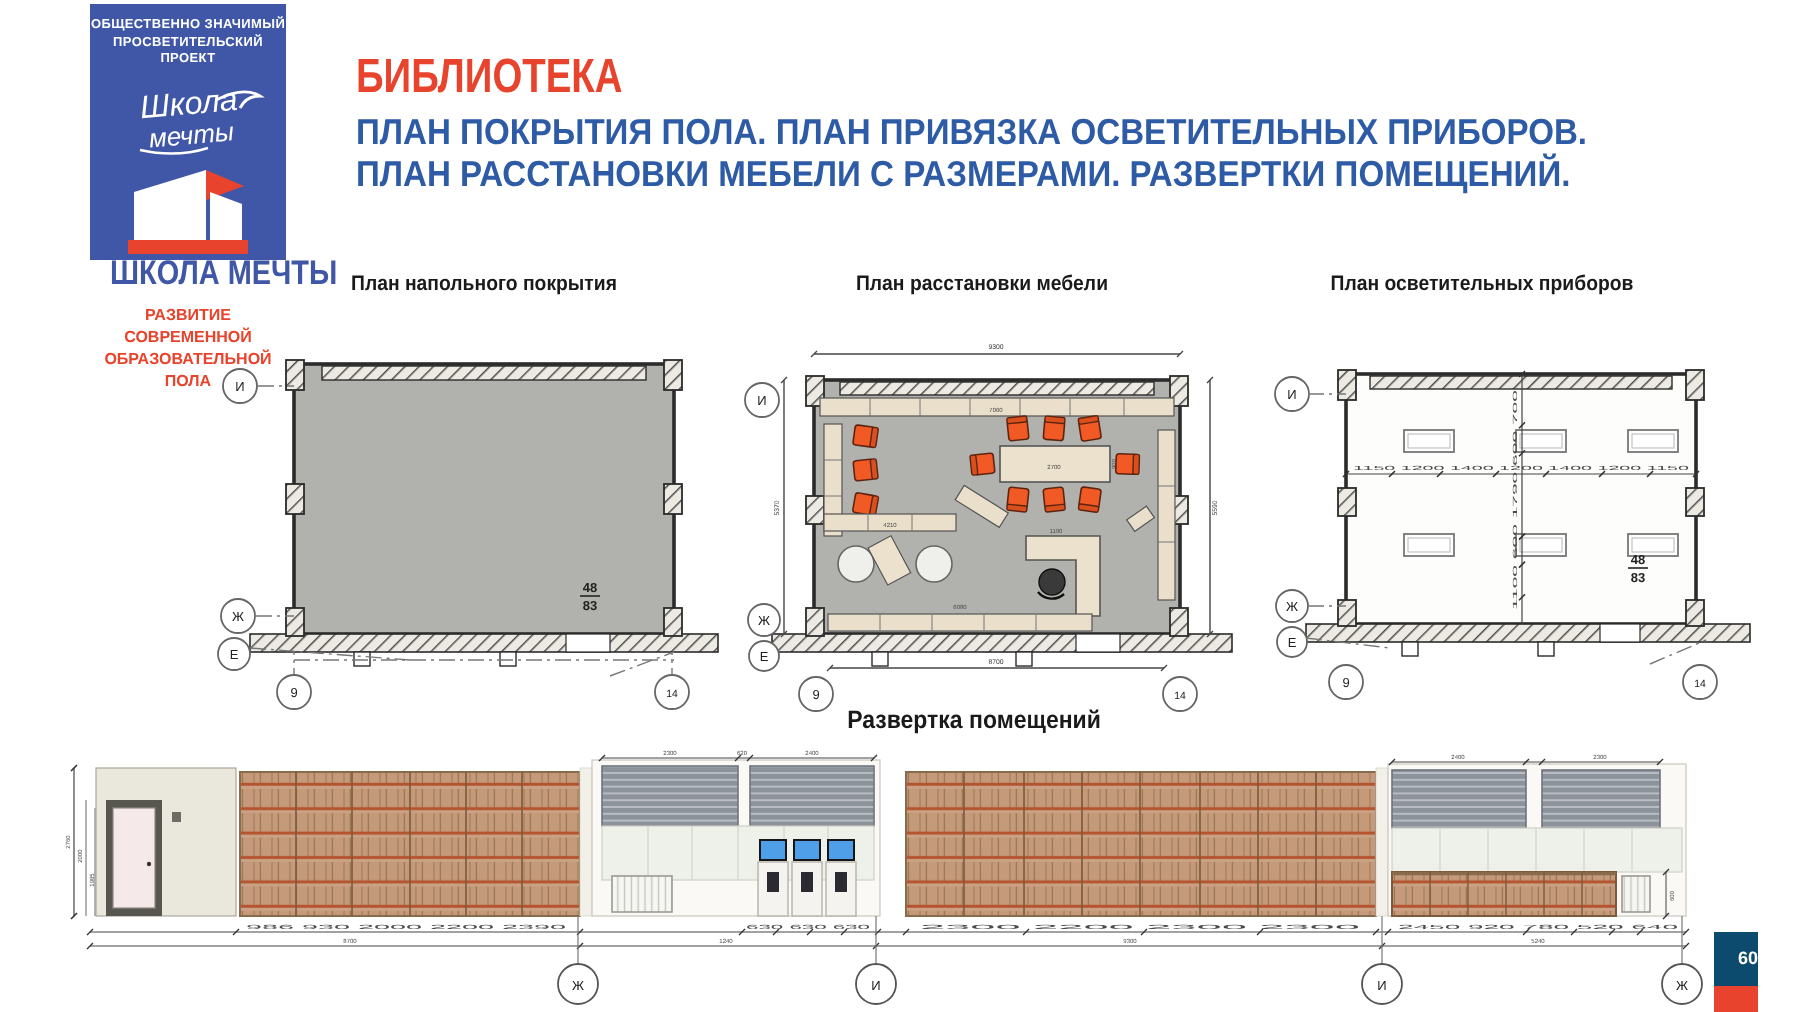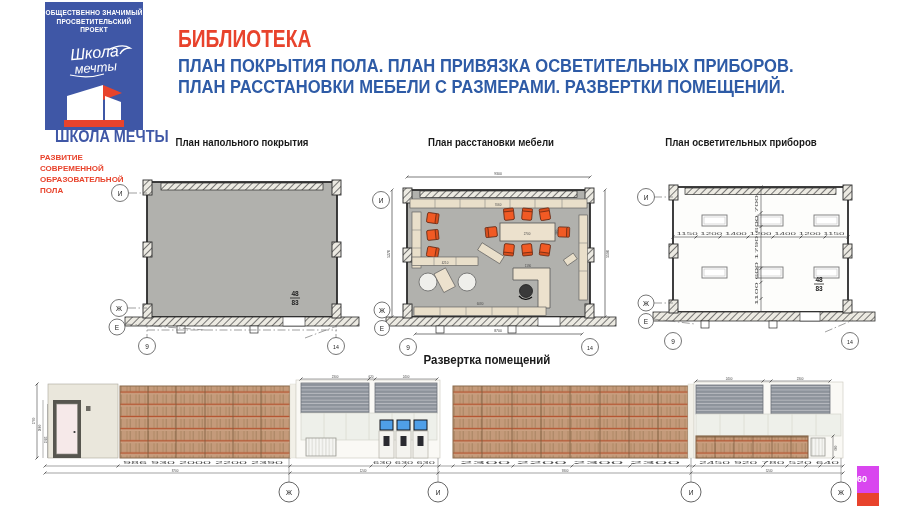--- a/index.html
+++ b/index.html
@@ -10,36 +10,36 @@
   .logo-bg{left:45px;top:2px;width:98px;height:128px;background:#3f57a6;}
   .logo-top{left:45px;top:9px;width:98px;text-align:center;color:#fff;
             font-size:6.5px;font-weight:bold;line-height:8.5px;letter-spacing:.2px;}
   .logo-script{left:55px;top:44px;width:80px;color:#fff;transform:rotate(-5deg);
                font-style:italic;text-align:center;}
   .logo-script .w1{font-size:16px;line-height:17px;}
   .logo-script .w2{font-size:13px;line-height:13px;}
   .brand{left:45px;top:127px;width:98px;text-align:center;color:#3f57a6;
          font-weight:bold;font-size:17px;}
   .brand span{display:inline-block;transform:scaleX(.85);white-space:nowrap;}
-  .tagline{left:40px;top:152px;width:108px;color:#e8432c;
+  .tagline{left:40px;top:152px;width:108px;text-align:center;color:#e8432c;
            font-weight:bold;font-size:8px;line-height:11px;}
   
   .h-title{left:178px;top:25px;color:#e8432c;font-weight:bold;font-size:24px;
            transform:scaleX(.8);transform-origin:0 0;white-space:nowrap;}
   .h-sub{left:178px;color:#2e5ba6;font-weight:bold;font-size:18px;white-space:nowrap;
          transform:scaleX(.92);transform-origin:0 0;}
   .h-sub1{top:56px;} .h-sub2{top:77px;}
   
   .p-title{top:136px;color:#1a1a1a;font-weight:bold;font-size:10.5px;white-space:nowrap;
            transform:translateX(-50%) scaleX(.92);}
   .e-title{top:353px;color:#1a1a1a;font-weight:bold;font-size:12.5px;white-space:nowrap;
            transform:translateX(-50%) scaleX(.92);}
   
-  .tab-blue{left:857px;top:466px;width:22px;height:27px;background:#d946ef;color:#fff;
-            font-weight:bold;font-size:9px;text-align:left;line-height:27px;}
+  .tab-blue{left:857px;top:466px;width:22px;height:27px;background:#0c4a6e;color:#fff;
+            font-weight:bold;font-size:9px;text-align:right;line-height:27px;}
   .tab-red{left:857px;top:493px;width:22px;height:13px;background:#e8432c;}
   svg{position:absolute;font-family:"Liberation Sans",sans-serif;}
   svg text{fill:#333;}
   .dim{font-size:3.4px;fill:#3a3a3a;}
   .dimS{font-size:3px;fill:#4a4a4a;}
   .axl{font-size:6.5px;fill:#222;text-anchor:middle;}
   .axs{font-size:5.2px;fill:#222;text-anchor:middle;}
   .frac{font-size:6.5px;fill:#222;text-anchor:middle;font-weight:bold;}
 </style>
 </head>

